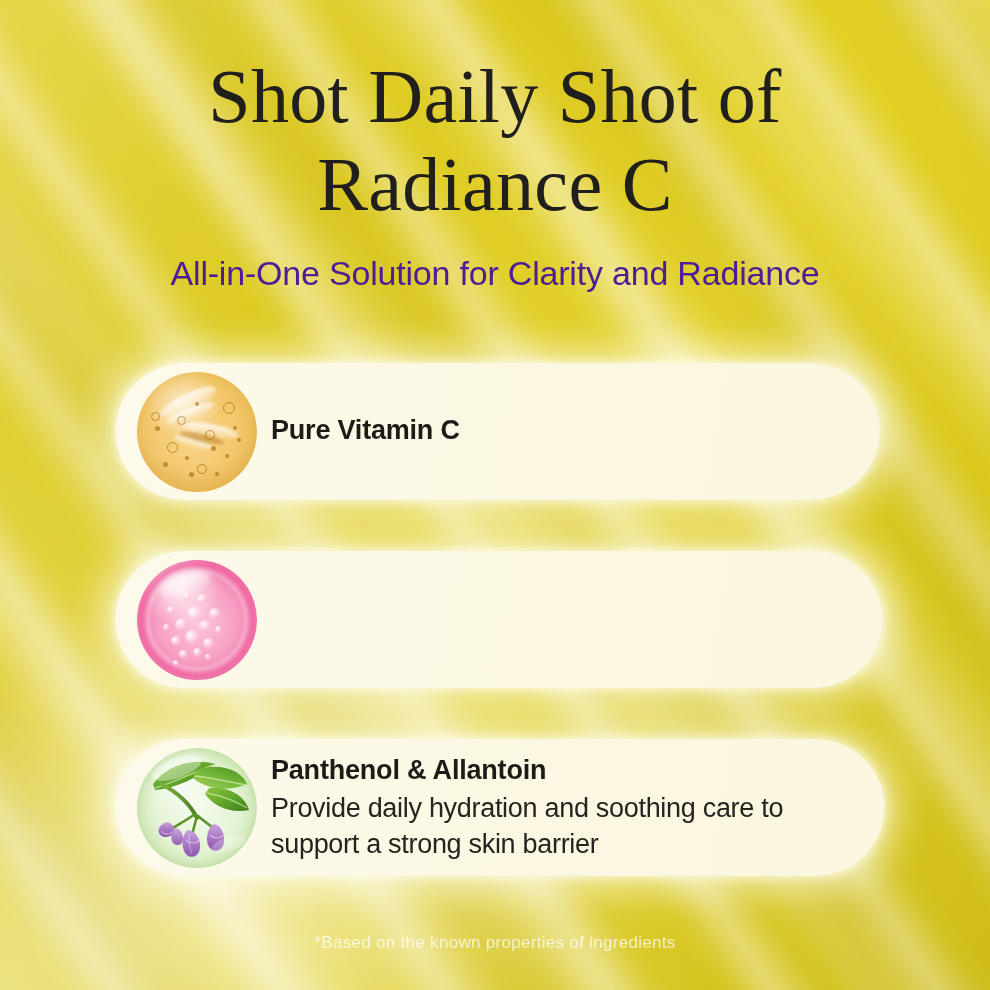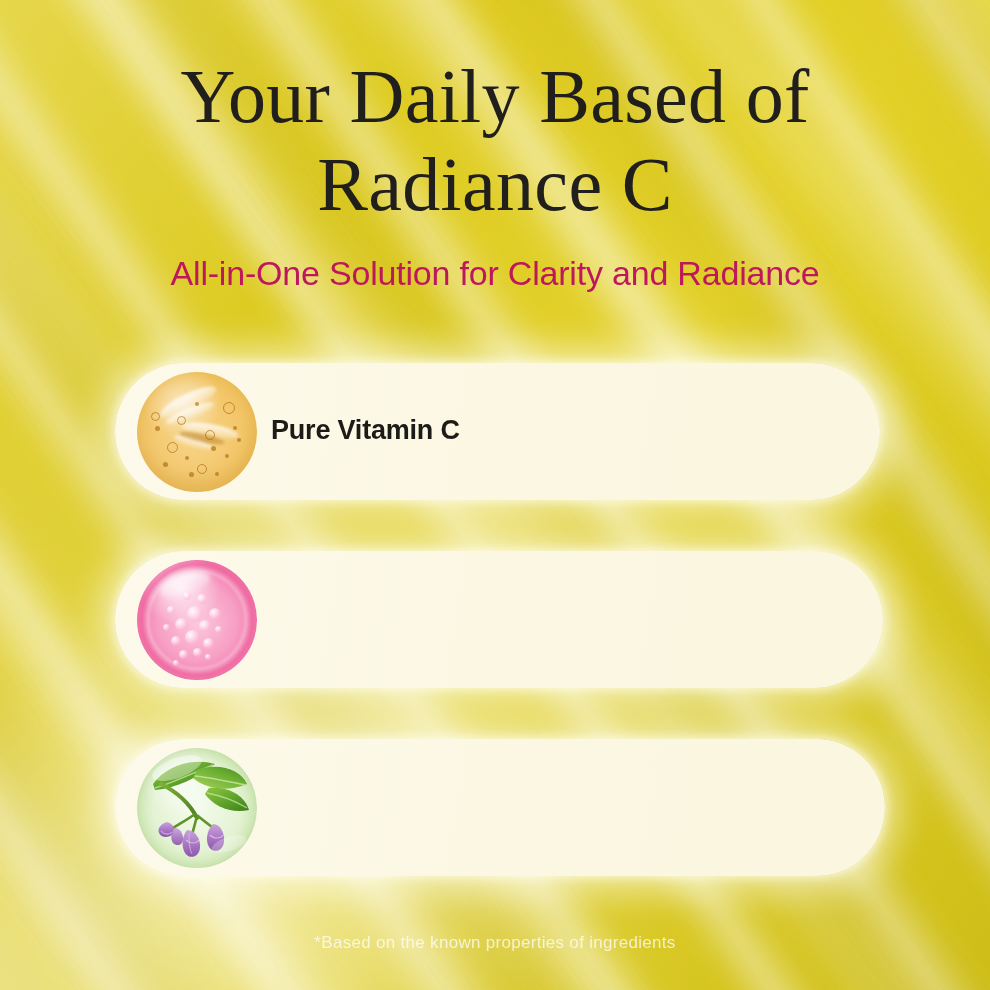--- a/index.html
+++ b/index.html
@@ -116,21 +116,21 @@
     color: #211f1c;
     letter-spacing: 0.3px;
     margin: 0;
     padding: 0 40px;
   }
   .subtitle {
     font-family: "Liberation Sans", sans-serif;
     font-weight: 400;
     font-size: 34px;
     line-height: 42px;
-    color: #be185d;
+    color: #4c1d95;
     margin: 24px 0 0 0;
     letter-spacing: -0.2px;
   }
 
   
   .cards {
     position: absolute;
     left: 0;
     top: 363px;
     width: 990px;
@@ -296,21 +296,21 @@
 
   <div class="bg-base"></div>
   <div class="bg-stripes"></div>
   <div class="bg-stripes-2"></div>
   <div class="bg-darkwave"></div>
   <div class="bg-glow-bl"></div>
   <div class="bg-vignette"></div>
 
   <div class="header">
     <h1 class="title">
-      <span>Your Daily Based of</span><br>
+      <span>Shot Daily Shot of</span><br>
       <span>Radiance C</span>
     </h1>
     <p class="subtitle">All-in-One Solution for Clarity and Radiance</p>
   </div>
 
   <div class="cards">
 
     <div class="card card-1">
       <div class="swatch-wrap">
         <div class="swatch sw-vitc">
@@ -424,20 +424,24 @@
             </g>
             <g>
               <path d="M38,80 C34,84 33,91 36,95 C40,99 46,97 46,91 C46,85 43,80 38,80 Z" fill="url(#fl1)" opacity="0.92"></path>
             </g>
 
             <ellipse cx="40" cy="20" rx="26" ry="10" fill="#ffffff" opacity="0.38" transform="rotate(-20 40 20)"></ellipse>
             <ellipse cx="92" cy="96" rx="18" ry="7" fill="#ffffff" opacity="0.26" transform="rotate(-18 92 96)"></ellipse>
           </svg>
         </div>
       </div>
+      <div class="card-text">
+        <p class="card-title">Panthenol &amp; Allantoin</p>
+        <p class="card-desc">Provide daily hydration and soothing care to support a strong skin barrier</p>
+      </div>
     </div>
 
   </div>
 
   <div class="footer">
     <p class="footer-note">*Based on the known properties of ingredients</p>
   </div>
 
 </div>
 

